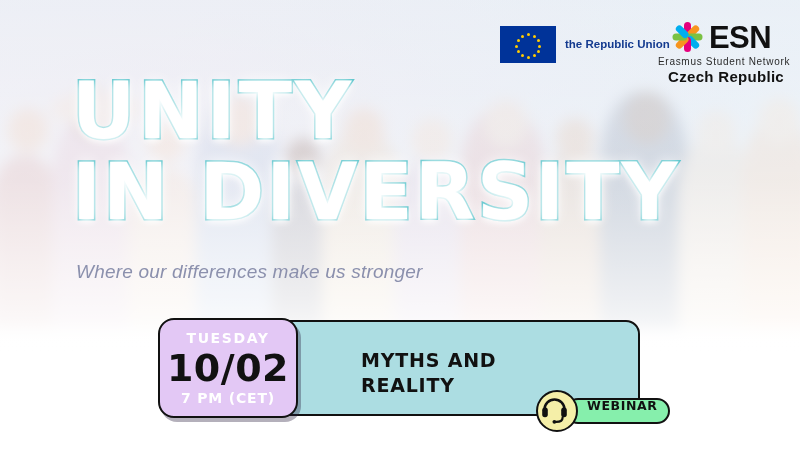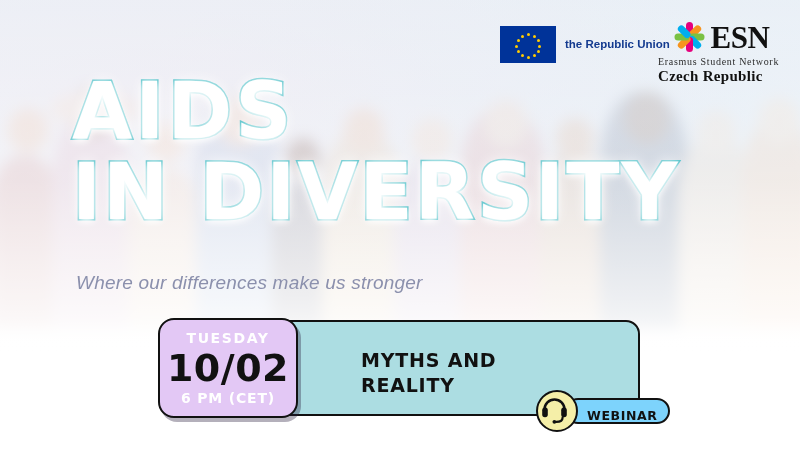--- a/index.html
+++ b/index.html
@@ -103,22 +103,21 @@
     line-height: 1.28;
     white-space: nowrap;
   }
 
   
   .esn-logo {
     position: absolute;
     left: 658px;
     top: 20px;
     width: 126px;
-    text-align: left;
-    font-family: Liberation Serif, serif;
+    text-align: right;
   }
   .esn-top {
     display: flex;
     align-items: center;
     justify-content: center;
     gap: 4px;
   }
   .esn-star {
     position: relative;
     width: 34px;
@@ -178,21 +177,21 @@
       0 3px 6px rgba(255,255,255,0.85),
       0 0 14px rgba(255,255,255,0.9);
     white-space: nowrap;
   }
   .hl-1 { font-size: 78px; }
   .hl-2 { font-size: 78px; margin-top: 6px; letter-spacing: 2px; }
 
   .tagline {
     position: absolute;
     left: 76px;
-    top: 272px;
+    top: 261px;
     font-size: 19px;
     font-style: italic;
     color: #8b90ad;
     letter-spacing: 0.2px;
     white-space: nowrap;
   }
 
   
   .strip {
     position: absolute;
@@ -284,25 +283,25 @@
     background: #F5EFA8;
     border: 2.5px solid #111111;
     position: relative;
     z-index: 2;
     flex: none;
   }
   .badge-pill {
     margin-left: -13px;
     height: 26px;
     padding: 0 11px 0 20px;
-    background: #7dd3fc;
+    background: #86efac;
     border: 2.5px solid #111111;
     border-radius: 13px;
     display: flex;
-    align-items: flex-end;
+    align-items: flex-start;
     box-sizing: border-box;
   }
   .badge-text {
     font-family: "DejaVu Sans", sans-serif;
     font-size: 12.5px;
     font-weight: bold;
     color: #111111;
     letter-spacing: 0.6px;
     line-height: 1;
     white-space: nowrap;
@@ -378,33 +377,33 @@
         <span class="esn-petal" style="background:#7AC143; transform:rotate(270deg);"></span>
         <span class="esn-petal" style="background:#00AEEF; transform:rotate(315deg);"></span>
       </div>
       <div class="esn-word">ESN</div>
     </div>
     <div class="esn-sub1">Erasmus Student Network</div>
     <div class="esn-sub2">Czech Republic</div>
   </div>
 
   <div class="headline">
-    <div class="hl-line hl-1">AIDS</div>
+    <div class="hl-line hl-1">UNITY</div>
     <div class="hl-line hl-2">IN DIVERSITY</div>
   </div>
 
   <div class="tagline">Where our differences make us stronger</div>
 
   <div class="strip">
     <div class="strip-bar"></div>
 
     <div class="date-card">
       <div class="date-day">TUESDAY</div>
       <div class="date-num">10/02</div>
-      <div class="date-time">6 PM (CET)</div>
+      <div class="date-time">7 PM (CET)</div>
     </div>
 
     <div class="session-title">
       <div>MYTHS AND REALITY</div>
     </div>
 
     <div class="webinar-badge">
       <div class="badge-circle">
         <svg width="33" height="33" viewBox="0 0 33 33" style="position:absolute;left:0;top:0;">
           <path d="M6.5 17.5 a10 10 0 0 1 20 0" fill="none" stroke="#111111" stroke-width="2.6" stroke-linecap="round"></path>

